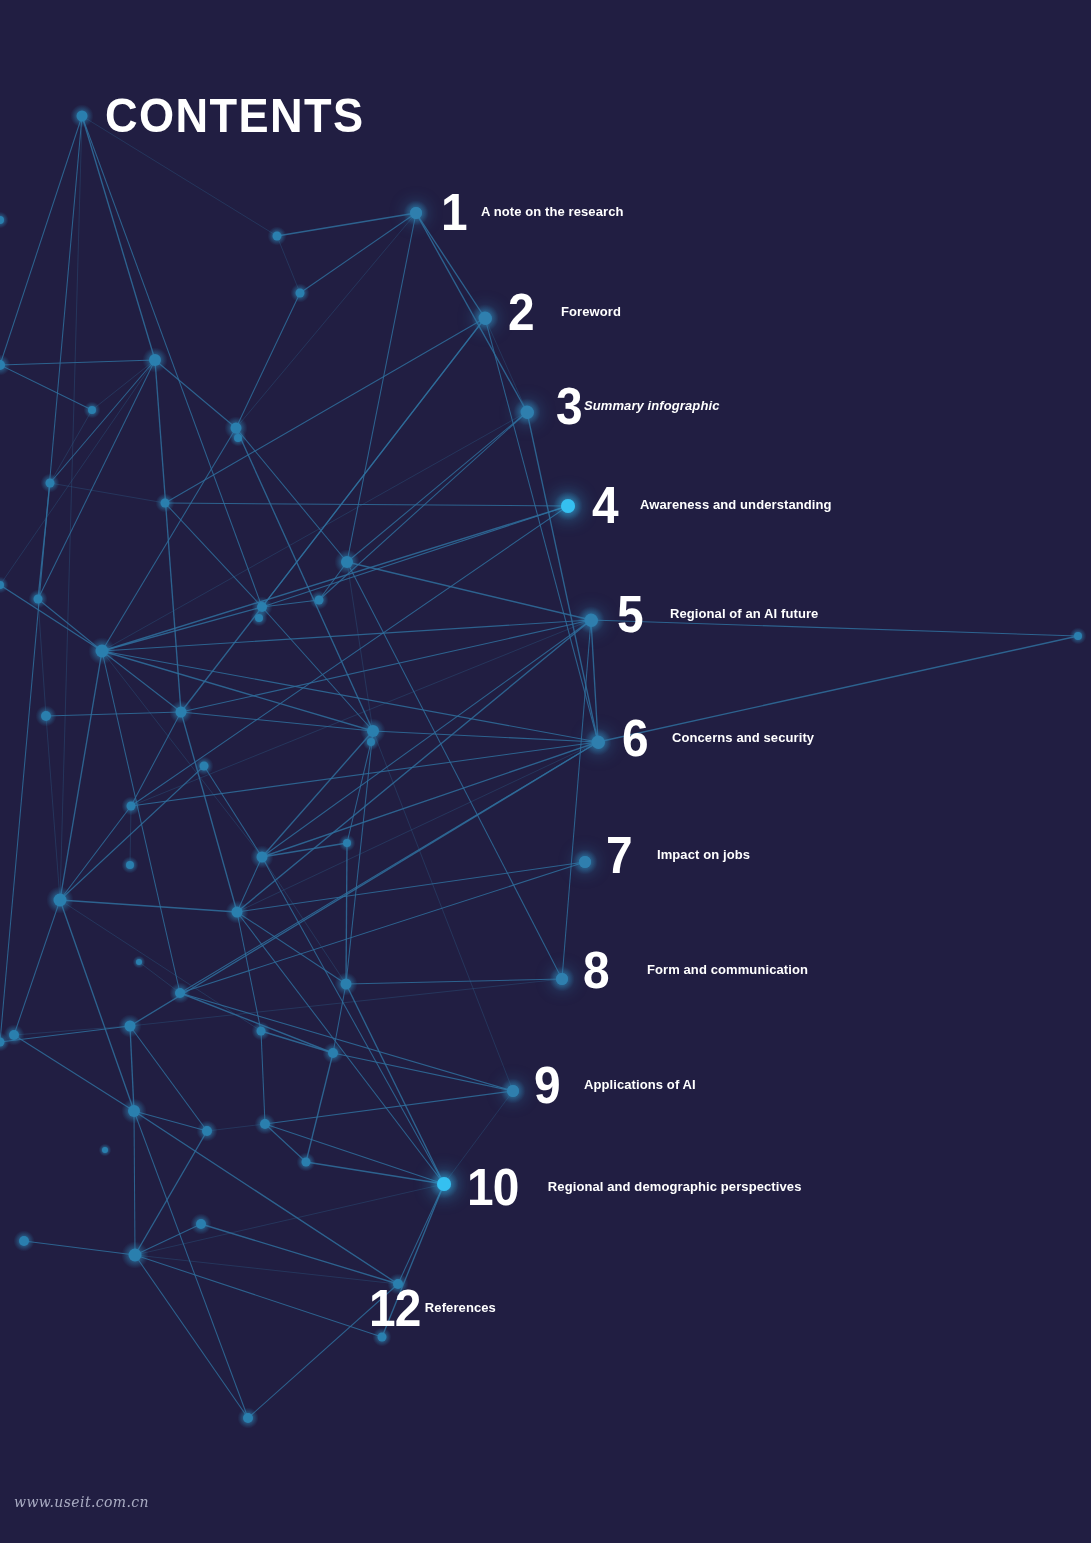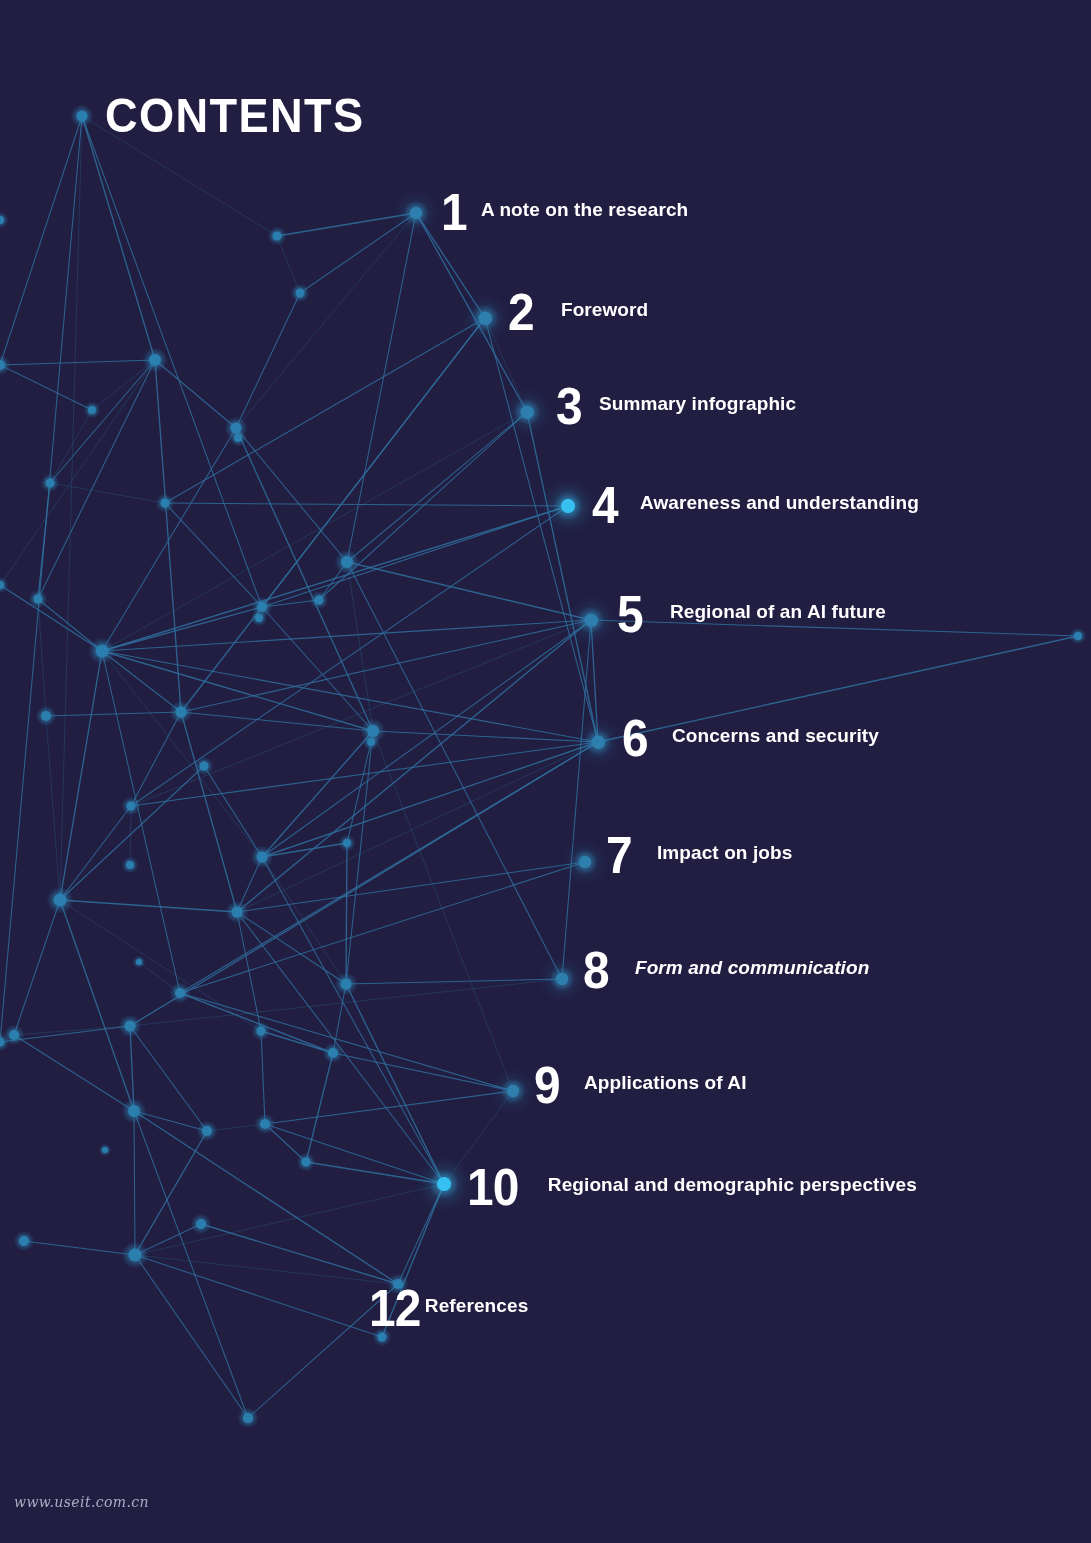--- a/index.html
+++ b/index.html
@@ -30,21 +30,21 @@
     white-space:nowrap;
   }
   .toc-num{
     color:#ffffff;font-weight:bold;
     font-size:52px;line-height:1;
     letter-spacing:-1px;
     transform:scaleX(0.92);transform-origin:left bottom;
   }
   .toc-label{
     color:#ffffff;font-weight:bold;
-    font-size:19px;line-height:1;
+    font-size:13px;line-height:1;
     letter-spacing:0.1px;
     position:relative;top:-14px;
   }
   
   .toc-dot{
     position:absolute;border-radius:50%;
   }
   .toc-dot::after{
     content:"";position:absolute;border-radius:50%;
     left:50%;top:50%;transform:translate(-50%,-50%);
@@ -351,21 +351,21 @@
         <span class="toc-label" style="margin-left: 12px;">A note on the research</span>
       </div>
       <div class="toc-dot" style="left: 478.5px; top: 311.5px; width: 13px; height: 13px; background: rgb(47, 127, 174); box-shadow: rgba(47, 127, 174, 0.4) 0px 0px 15.6px 5.85px;"></div>
       <div class="toc-row" style="left: 508px; top: 286px;">
         <span class="toc-num">2</span>
         <span class="toc-label" style="margin-left: 25px;">Foreword</span>
       </div>
       <div class="toc-dot" style="left: 520.5px; top: 405.5px; width: 13px; height: 13px; background: rgb(47, 127, 174); box-shadow: rgba(47, 127, 174, 0.4) 0px 0px 15.6px 5.85px;"></div>
       <div class="toc-row" style="left: 556px; top: 380px;">
         <span class="toc-num">3</span>
-        <span class="toc-label" style="margin-left: 15px;">Summary infographic</span>
+        <span class="toc-label" style="margin-left: 0; font-style: italic;">Summary infographic</span>
       </div>
       <div class="toc-dot" style="left: 561px; top: 499px; width: 14px; height: 14px; background: rgb(53, 192, 240); box-shadow: rgba(53, 192, 240, 0.4) 0px 0px 16.8px 6.3px;"></div>
       <div class="toc-row" style="left: 592px; top: 479px;">
         <span class="toc-num">4</span>
         <span class="toc-label" style="margin-left: 20px;">Awareness and understanding</span>
       </div>
       <div class="toc-dot" style="left: 584.5px; top: 613.5px; width: 13px; height: 13px; background: rgb(47, 127, 174); box-shadow: rgba(47, 127, 174, 0.4) 0px 0px 15.6px 5.85px;"></div>
       <div class="toc-row" style="left: 617px; top: 588px;">
         <span class="toc-num">5</span>
         <span class="toc-label" style="margin-left: 25px;">Regional of an AI future</span>
@@ -376,21 +376,21 @@
         <span class="toc-label" style="margin-left: 22px;">Concerns and security</span>
       </div>
       <div class="toc-dot" style="left: 579px; top: 856px; width: 12px; height: 12px; background: rgb(47, 127, 174); box-shadow: rgba(47, 127, 174, 0.4) 0px 0px 14.4px 5.4px;"></div>
       <div class="toc-row" style="left: 606px; top: 829px;">
         <span class="toc-num">7</span>
         <span class="toc-label" style="margin-left: 23px;">Impact on jobs</span>
       </div>
       <div class="toc-dot" style="left: 556px; top: 973px; width: 12px; height: 12px; background: rgb(47, 127, 174); box-shadow: rgba(47, 127, 174, 0.4) 0px 0px 14.4px 5.4px;"></div>
       <div class="toc-row" style="left: 583px; top: 944px;">
         <span class="toc-num">8</span>
-        <span class="toc-label" style="margin-left: 24px; font-style: italic;">Form and communication</span>
+        <span class="toc-label" style="margin-left: 36px;">Form and communication</span>
       </div>
       <div class="toc-dot" style="left: 507px; top: 1085px; width: 12px; height: 12px; background: rgb(47, 127, 174); box-shadow: rgba(47, 127, 174, 0.4) 0px 0px 14.4px 5.4px;"></div>
       <div class="toc-row" style="left: 534px; top: 1059px;">
         <span class="toc-num">9</span>
         <span class="toc-label" style="margin-left: 22px; text-align: center;">Applications of AI</span>
       </div>
       <div class="toc-dot" style="left: 437px; top: 1177px; width: 14px; height: 14px; background: rgb(53, 192, 240); box-shadow: rgba(53, 192, 240, 0.4) 0px 0px 16.8px 6.3px;"></div>
       <div class="toc-row" style="left: 467px; top: 1161px;">
         <span class="toc-num">10</span>
         <span class="toc-label" style="margin-left: 25px;">Regional and demographic perspectives</span>

